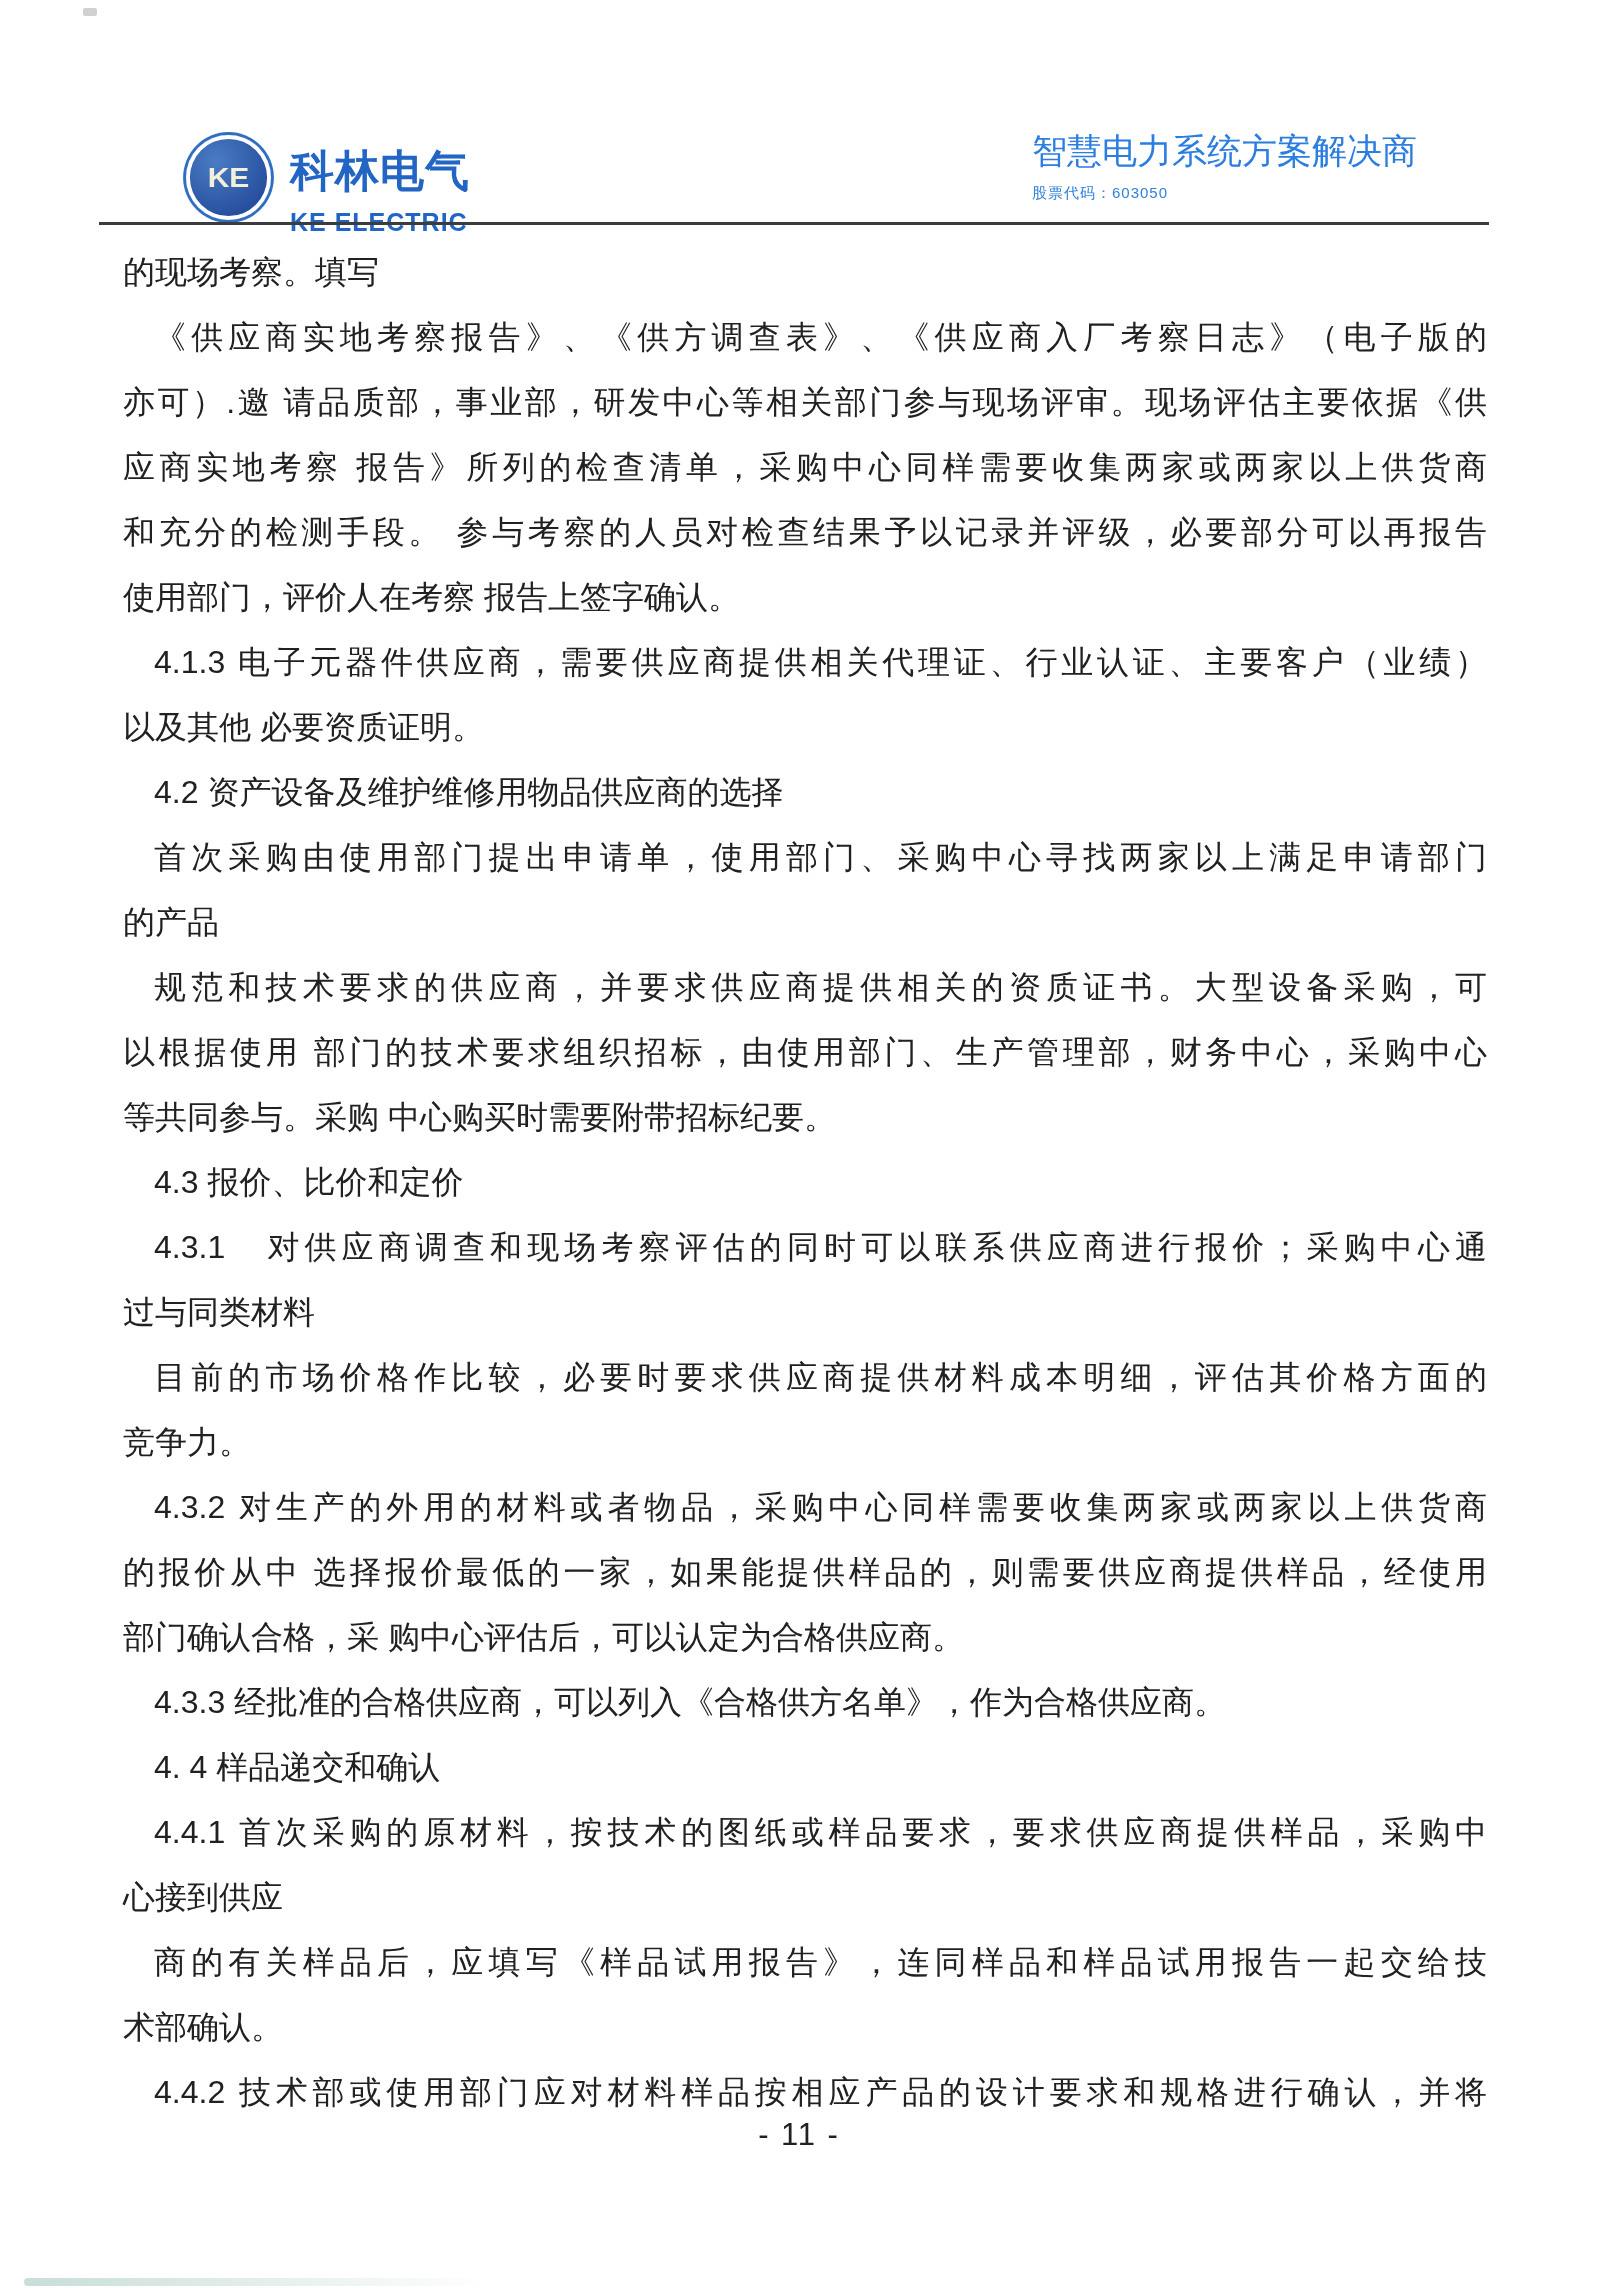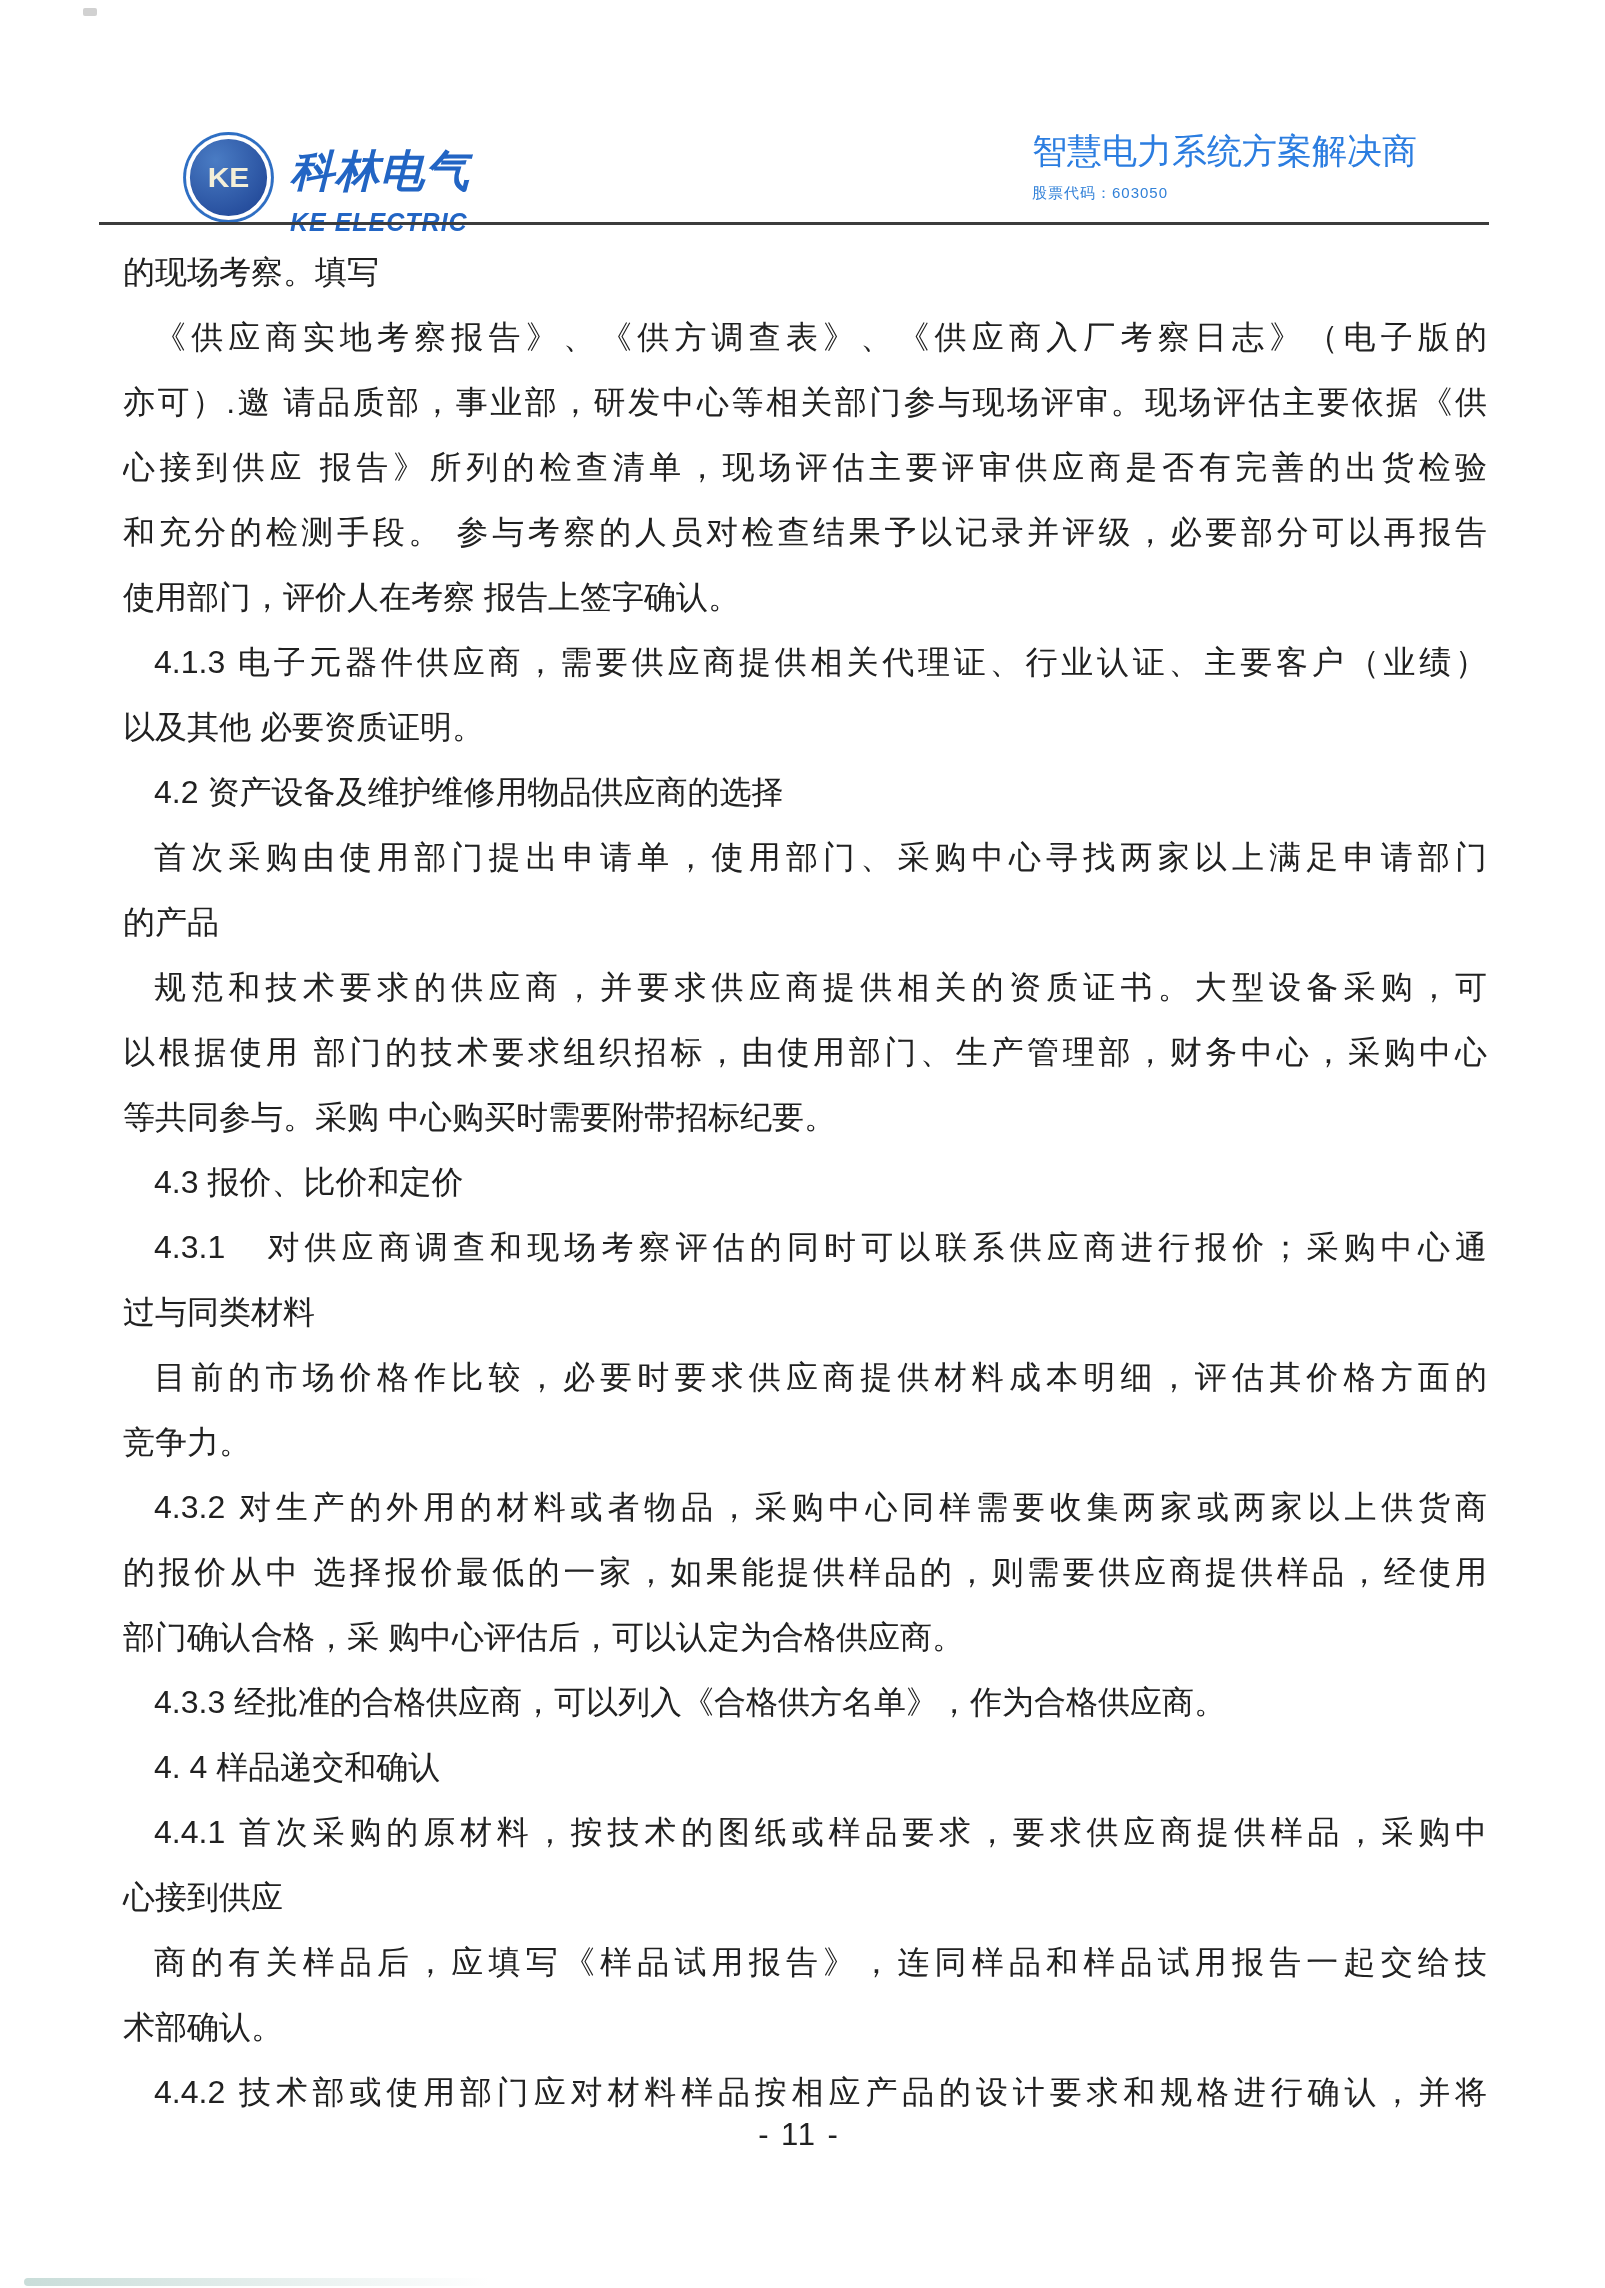--- a/index.html
+++ b/index.html
@@ -11,21 +11,21 @@
   .page{position:absolute;inset:0;padding-left:20px;}
 
   
   .logo-badge{
     position:absolute;left:186px;top:135px;width:85px;height:85px;border-radius:50%;
     background:radial-gradient(circle at 35% 30%, #4a7cc4, #274f9e 70%, #1c3f86);
     display:flex;align-items:center;justify-content:center;
     box-shadow: inset 0 0 0 3.9px #ffffff, 0 0 0 2.9px #2e6fc4;
   }
   .logo-ke{color:#f4efd8;font-weight:bold;font-size:30px;transform:scaleY(.92);letter-spacing:0;}
-  .logo-text{position:absolute;left:290px;top:142px;font-style:italic;}
+  .logo-text{position:absolute;left:290px;top:142px;}
   .logo-cn{font-size:44px;font-weight:bold;color:var(--brand);letter-spacing:1px;}
   .logo-en{font-size:25px;font-weight:bold;color:var(--brand);letter-spacing:1px;margin-top:7px;}
   .header-right{position:absolute;right:189px;top:128px;text-align:left;}
   .tagline{font-size:35px;color:var(--tagline);}
   .stock{font-size:15px;color:var(--stock);margin-top:8.7px;letter-spacing:1px;}
   .header-rule{position:absolute;left:99px;top:222px;width:1390px;height:2.9px;background:var(--rule);}
 
   
   .body-text{
     position:absolute;left:123px;top:240px;width:1364px;
@@ -68,21 +68,21 @@
       <div class="stock">股票代码：603050</div>
     </div>
   </header>
 
   <div class="header-rule"></div>
 
   <main class="body-text" id="body-lines">
       <div class="line">的现场考察。填写</div>
       <div class="line in fill">《供应商实地考察报告》、《供方调查表》、《供应商入厂考察日志》（电子版的</div>
       <div class="line fill">亦可）.邀 请品质部，事业部，研发中心等相关部门参与现场评审。现场评估主要依据《供</div>
-      <div class="line fill">心接到供应 报告》所列的检查清单，现场评估主要评审供应商是否有完善的出货检验</div>
+      <div class="line fill">应商实地考察 报告》所列的检查清单，采购中心同样需要收集两家或两家以上供货商</div>
       <div class="line fill">和充分的检测手段。 参与考察的人员对检查结果予以记录并评级，必要部分可以再报告</div>
       <div class="line">使用部门，评价人在考察 报告上签字确认。</div>
       <div class="line in fill">4.1.3 电子元器件供应商，需要供应商提供相关代理证、行业认证、主要客户（业绩）</div>
       <div class="line">以及其他 必要资质证明。</div>
       <div class="line in">4.2 资产设备及维护维修用物品供应商的选择</div>
       <div class="line in fill">首次采购由使用部门提出申请单，使用部门、采购中心寻找两家以上满足申请部门</div>
       <div class="line">的产品</div>
       <div class="line in fill">规范和技术要求的供应商，并要求供应商提供相关的资质证书。大型设备采购，可</div>
       <div class="line fill">以根据使用 部门的技术要求组织招标，由使用部门、生产管理部，财务中心，采购中心</div>
       <div class="line">等共同参与。采购 中心购买时需要附带招标纪要。</div>

